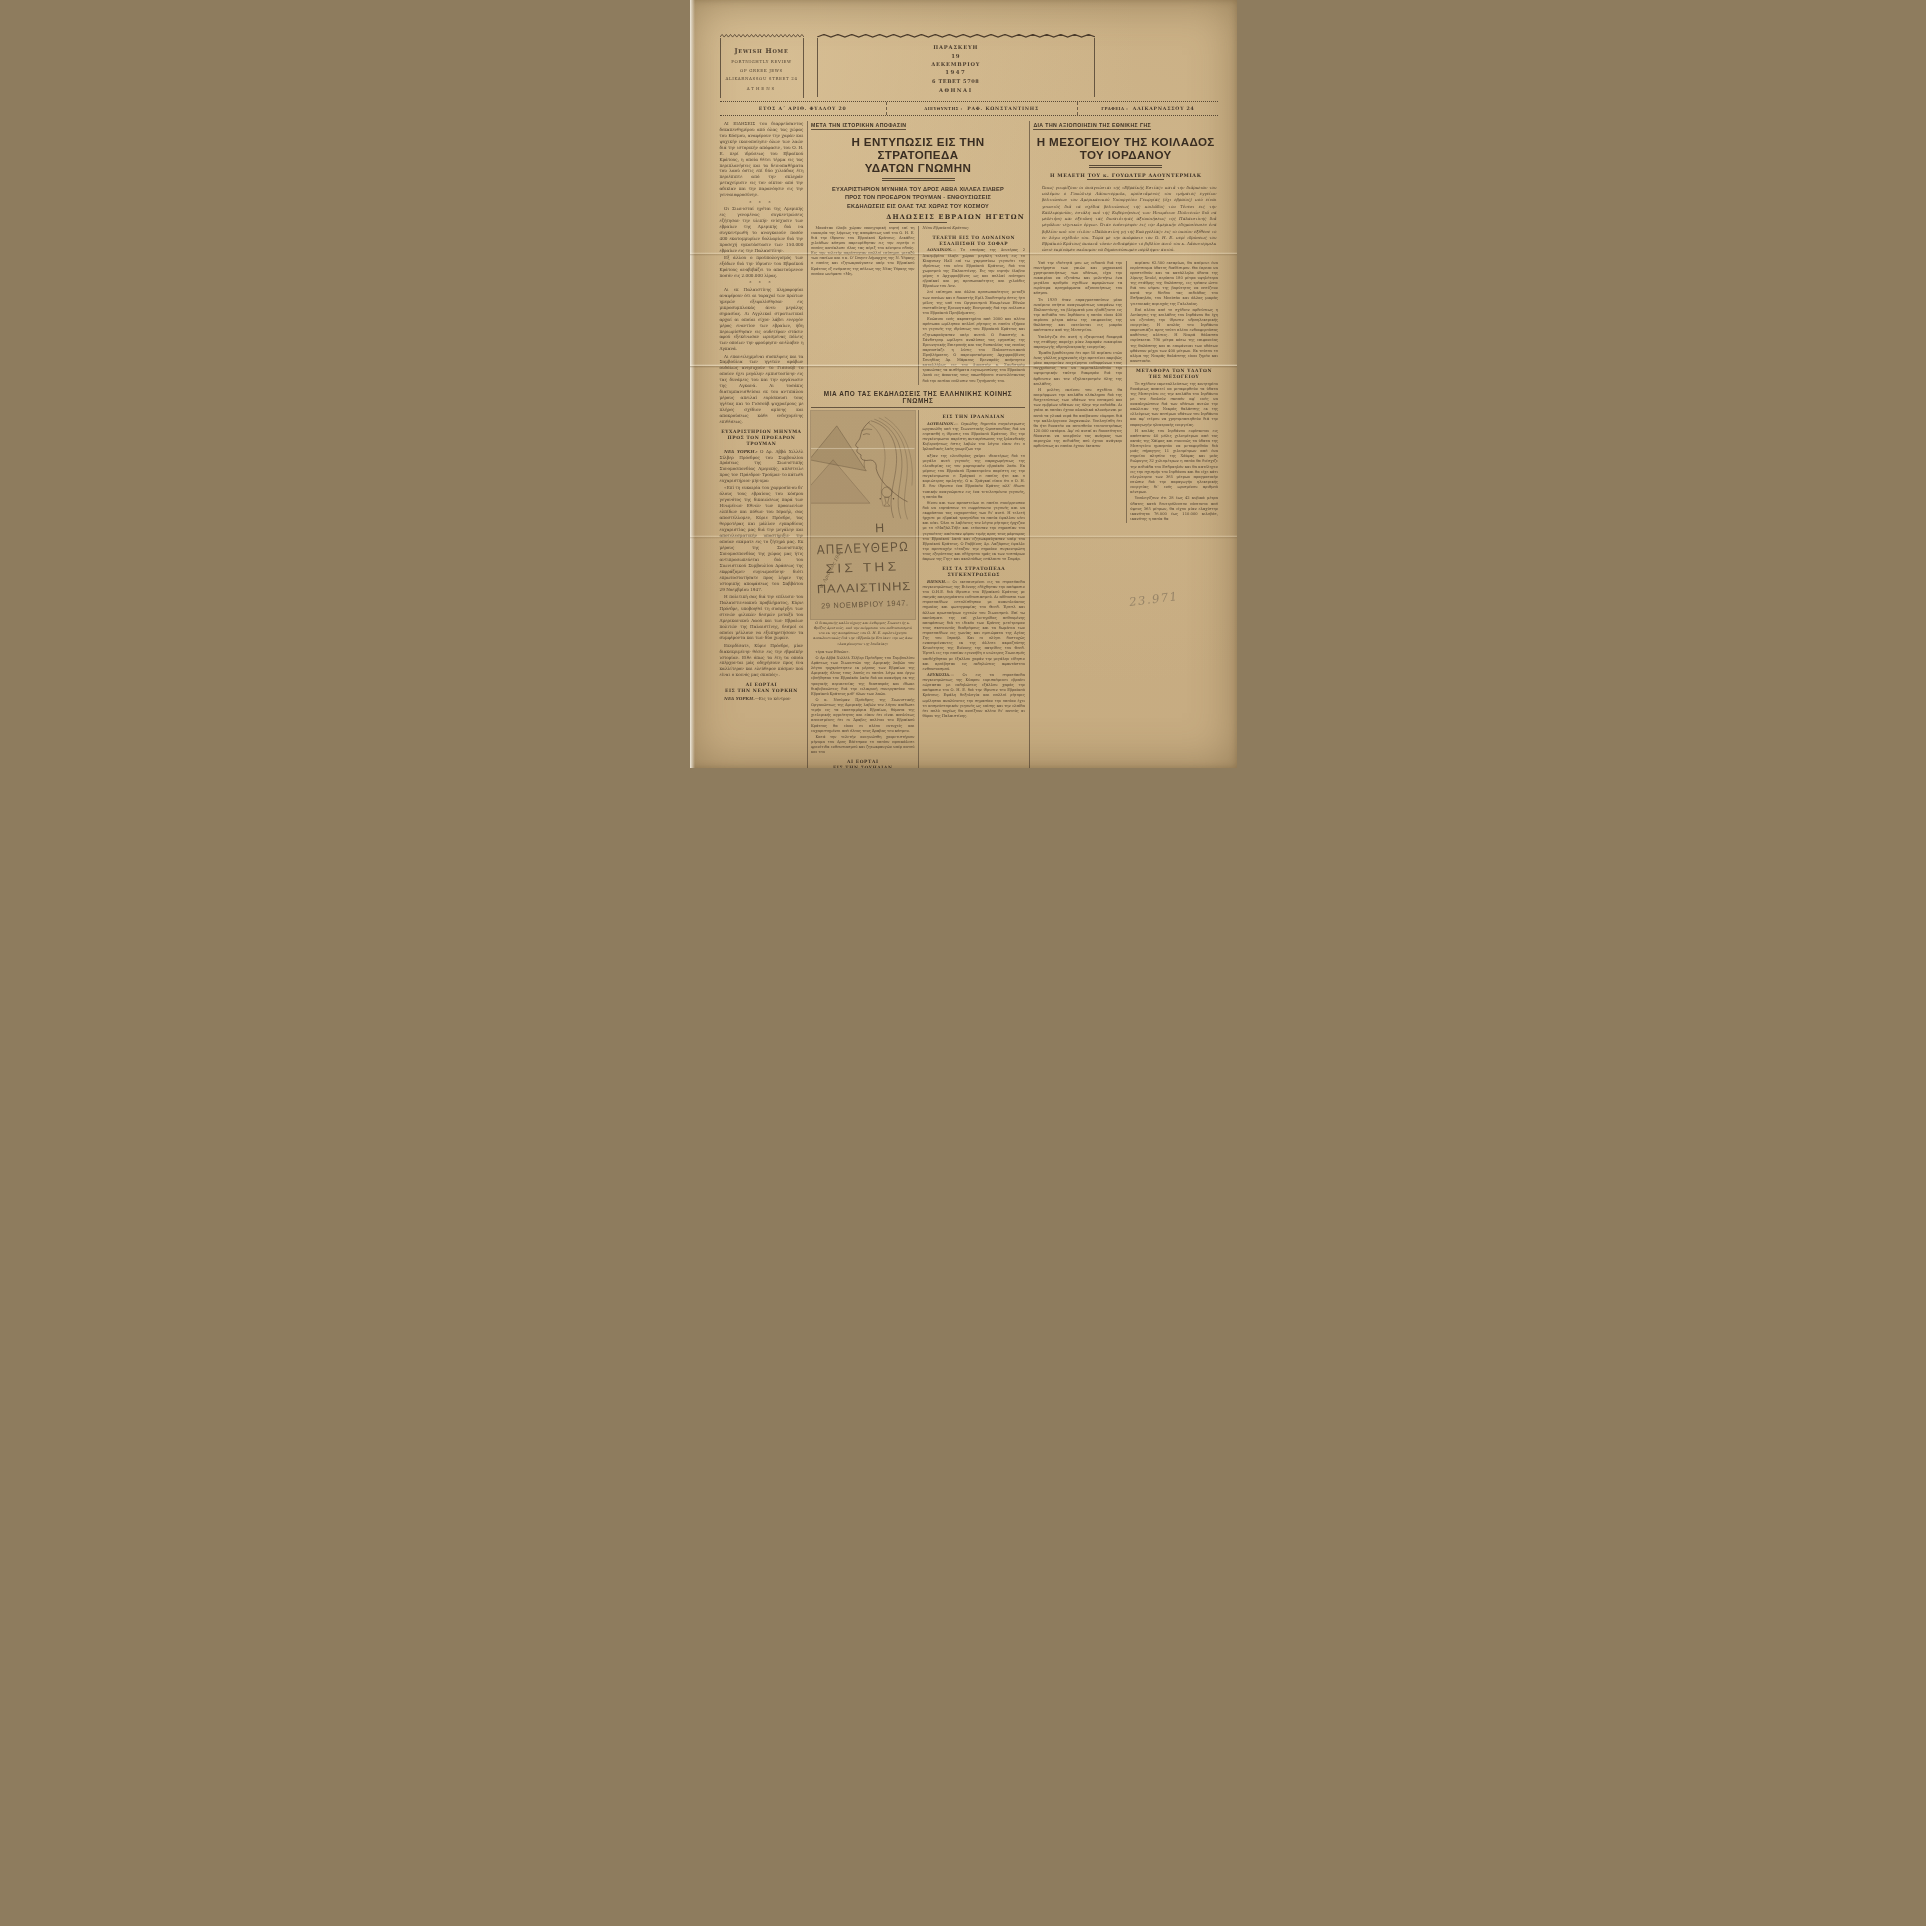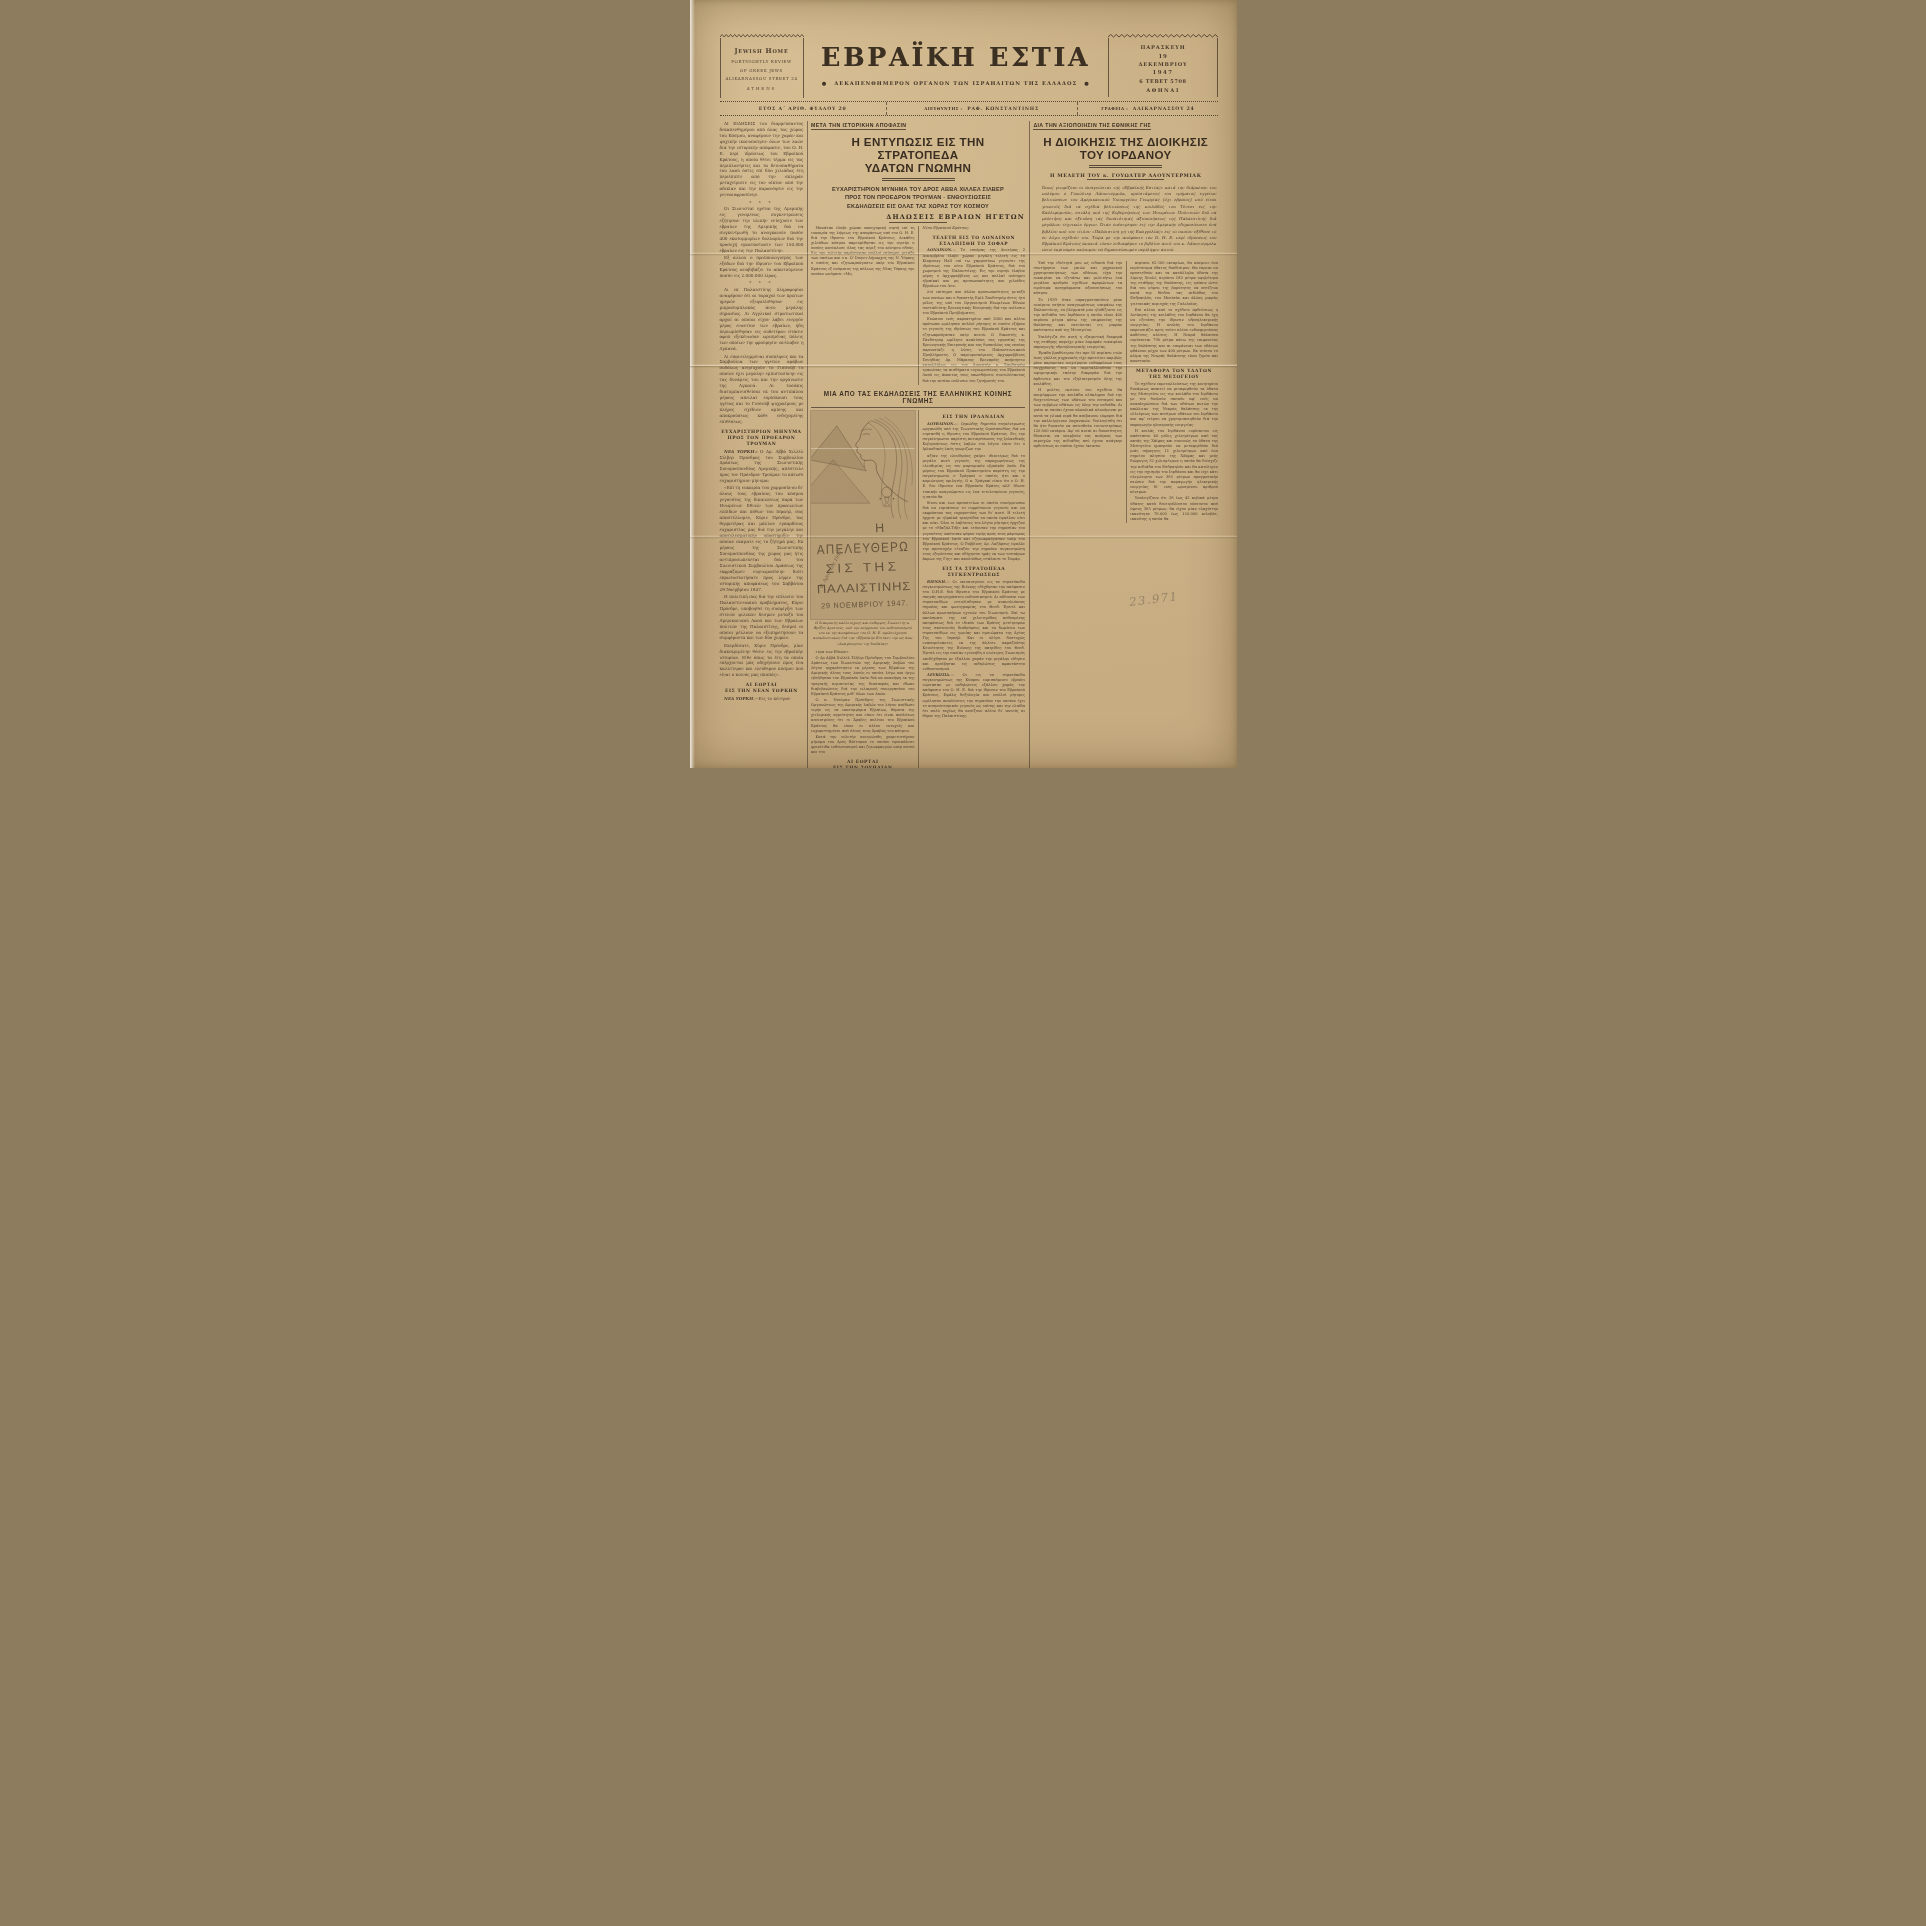--- a/index.html
+++ b/index.html
@@ -93,28 +93,20 @@
           </svg>
         <div class="mh-box">
           <div class="l1">Jewish Home</div>
           <div class="ln">FORTNIGHTLY REVIEW</div>
           <div class="ln">OF GREEK JEWS</div>
           <div class="ln">ALIKARNASSOU STREET 24</div>
           <div class="ln city">ATHENS</div>
         </div>
       </div>
 
-      <div class="mh-center">
-        <h1 class="paper-title">ΕΒΡΑΪΚΗ ΕΣΤΙΑ</h1>
-        <div class="subtitle-row">
-          <span>●</span>
-          <span>ΔΕΚΑΠΕΝΘΗΜΕΡΟΝ ΟΡΓΑΝΟΝ ΤΩΝ ΙΣΡΑΗΛΙΤΩΝ ΤΗΣ ΕΛΛΑΔΟΣ</span>
-          <span>●</span>
-        </div>
-      </div>
 
       <div class="mh-right">
         <svg class="zz" viewBox="0 0 200 8" preserveAspectRatio="none">
             <path d="M0 7 L5 1 L10 7 L15 1 L20 7 L25 1 L30 7 L35 1 L40 7 L45 1 L50 7 L55 1 L60 7 L65 1 L70 7 L75 1 L80 7 L85 1 L90 7 L95 1 L100 7 L105 1 L110 7 L115 1 L120 7 L125 1 L130 7 L135 1 L140 7 L145 1 L150 7 L155 1 L160 7 L165 1 L170 7 L175 1 L180 7 L185 1 L190 7 L195 1 L200 7" fill="none" stroke="#4a3b2b" stroke-width="1.8"></path>
           </svg>
         <div class="mh-box">
           <div class="dl d1">ΠΑΡΑΣΚΕΥΗ</div>
           <div class="dl d2">19</div>
           <div class="dl d3">ΔΕΚΕΜΒΡΙΟΥ</div>
           <div class="dl d4">1947</div>
@@ -262,21 +254,21 @@
             </div>
             <p class="body"><span class="dateline">ΒΙΕΝΝΗ.</span><span>— Οι εκτοπισμένοι εις τα στρατόπεδα συγκεντρώσεως της Βιέννης εδέχθησαν την απόφασιν του Ο.Η.Ε. διά ίδρυσιν του Εβραϊκού Κράτους με σκηνάς απεριγράπτου ενθουσιασμού. Αι αίθουσαι των στρατοπέδων εστολίσθησαν με κυανολεύκους σημαίας και φωτογραφίας του Θεοδ. Έρτσλ και άλλων πρωτοπόρων ηγετών του Σιωνισμού. Επί τω ακούσματι της επί χιλιετηρίδας ποθουμένης αποφάσεως διά το ιδικόν των Κράτος μετέτρεψαν τους σκοτεινούς διαδρόμους και τα δωμάτια των στρατοπέδων εις γωνίας και ομοιώματα της Αγίας Γης του Ισραήλ. Και οι ολίγοι δυστυχώς εναπομείναντες εκ της άλλοτε ακμαζούσης Κοινότητος της Βιέννης της πατρίδος του Θεοδ. Έρτσλ εις την οποίαν εγεννήθη ο νεώτερος Σιωνισμός υπεδέχθησαν με έξαλλον χαράν την μεγάλην είδησιν και προέβησαν εις εκδηλώσεις αφαντάστου ενθουσιασμού.</span></p>
             <p class="body"><span class="dateline">ΛΕΥΚΩΣΙΑ.</span><span>— Οι εις τα στρατόπεδα συγκεντρώσεως της Κύπρου ευρισκόμενοι εβραίοι εώρτασαν με εκδηλώσεις εξάλλου χαράς την απόφασιν του Ο. Η. Ε. διά την ίδρυσιν του Εβραϊκού Κράτους. Εψάλη δοξολογία και πολλοί ρήτορες ωμίλησαν αναλύοντες την σημασίαν την οποίαν έχει το κοσμοϊστορικόν γεγονός ως επίσης και την ελπίδα ότι πολύ ταχέως θα ανοίξουν πλέον δι' αυτούς αι θύραι της Παλαιστίνης.</span></p>
           </div>
         </div>
       </section>
 
       <section class="rightsec">
         <div style="text-align:left;"><span class="kicker">ΔΙΑ ΤΗΝ ΑΞΙΟΠΟΙΗΣΙΝ ΤΗΣ ΕΘΝΙΚΗΣ ΓΗΣ</span></div>
         <h2 class="bigheadline">
-          <div>Η ΔΙΟΙΚΗΣΙΣ ΤΗΣ ΔΙΟΙΚΗΣΙΣ</div>
+          <div>Η ΜΕΣΟΓΕΙΟΥ ΤΗΣ ΚΟΙΛΑΔΟΣ</div>
           <div>ΤΟΥ ΙΟΡΔΑΝΟΥ</div>
         </h2>
         <div class="rule2"></div>
         <div class="byline">Η ΜΕΛΕΤΗ ΤΟΥ κ. ΓΟΥΩΛΤΕΡ ΛΑΟΥΝΤΕΡΜΙΛΚ</div>
         <div class="byline-rule"></div>
         <p class="intro">Όπως γνωρίζουν οι αναγνώσται της «Εβραϊκής Εστίας» κατά την διάρκειαν του πολέμου ο Γουώλτερ Λάουντερμιλκ, προϊστάμενος του τμήματος εγγείων βελτιώσεων του Αμερικανικού Υπουργείου Γεωργίας (όχι εβραίος) πού είναι γνωστός διά τα σχέδια βελτιώσεως της κοιλάδος του Τένεσι εις την Καλλιφορνίαν, εστάλη υπό της Κυβερνήσεως των Ηνωμένων Πολιτειών διά να μελετήση και εξετάση τας δυνατότητας αξιοποιήσεως της Παλαιστίνης διά μεγάλων τεχνικών έργων. Όταν επέστρεψεν εις την Αμερικήν εδημοσίευσεν ένα βιβλίον υπό τον τίτλον «Παλαιστίνη γη της Επαγγελίας» εις το οποίον εξέθεσε το εν λόγω σχέδιόν του. Τώρα με την απόφασιν του Ο. Η. Ε. περί ιδρύσεως του Εβραϊκού Κράτους αποκτά τόσον ενδιαφέρον το βιβλίον αυτό του κ. Λάουντερμιλκ ώστε εκρίναμεν σκόπιμον να δημοσιεύσωμεν περίληψιν αυτού.</p>
 
         <div class="two">
           <div class="a">
             <p class="body">Υπό την ιδιότητά μου ως ειδικού διά την συντήρησιν των γαιών και μηχανικού χρησιμοποιήσεως των υδάτων, είχα την ευκαιρίαν να εξετάσω και μελετήσω ένα μεγάλον αριθμόν σχεδίων αφορώντων τα ευρύτερα προγράμματα αξιοποιήσεως του κόσμου.</p>

